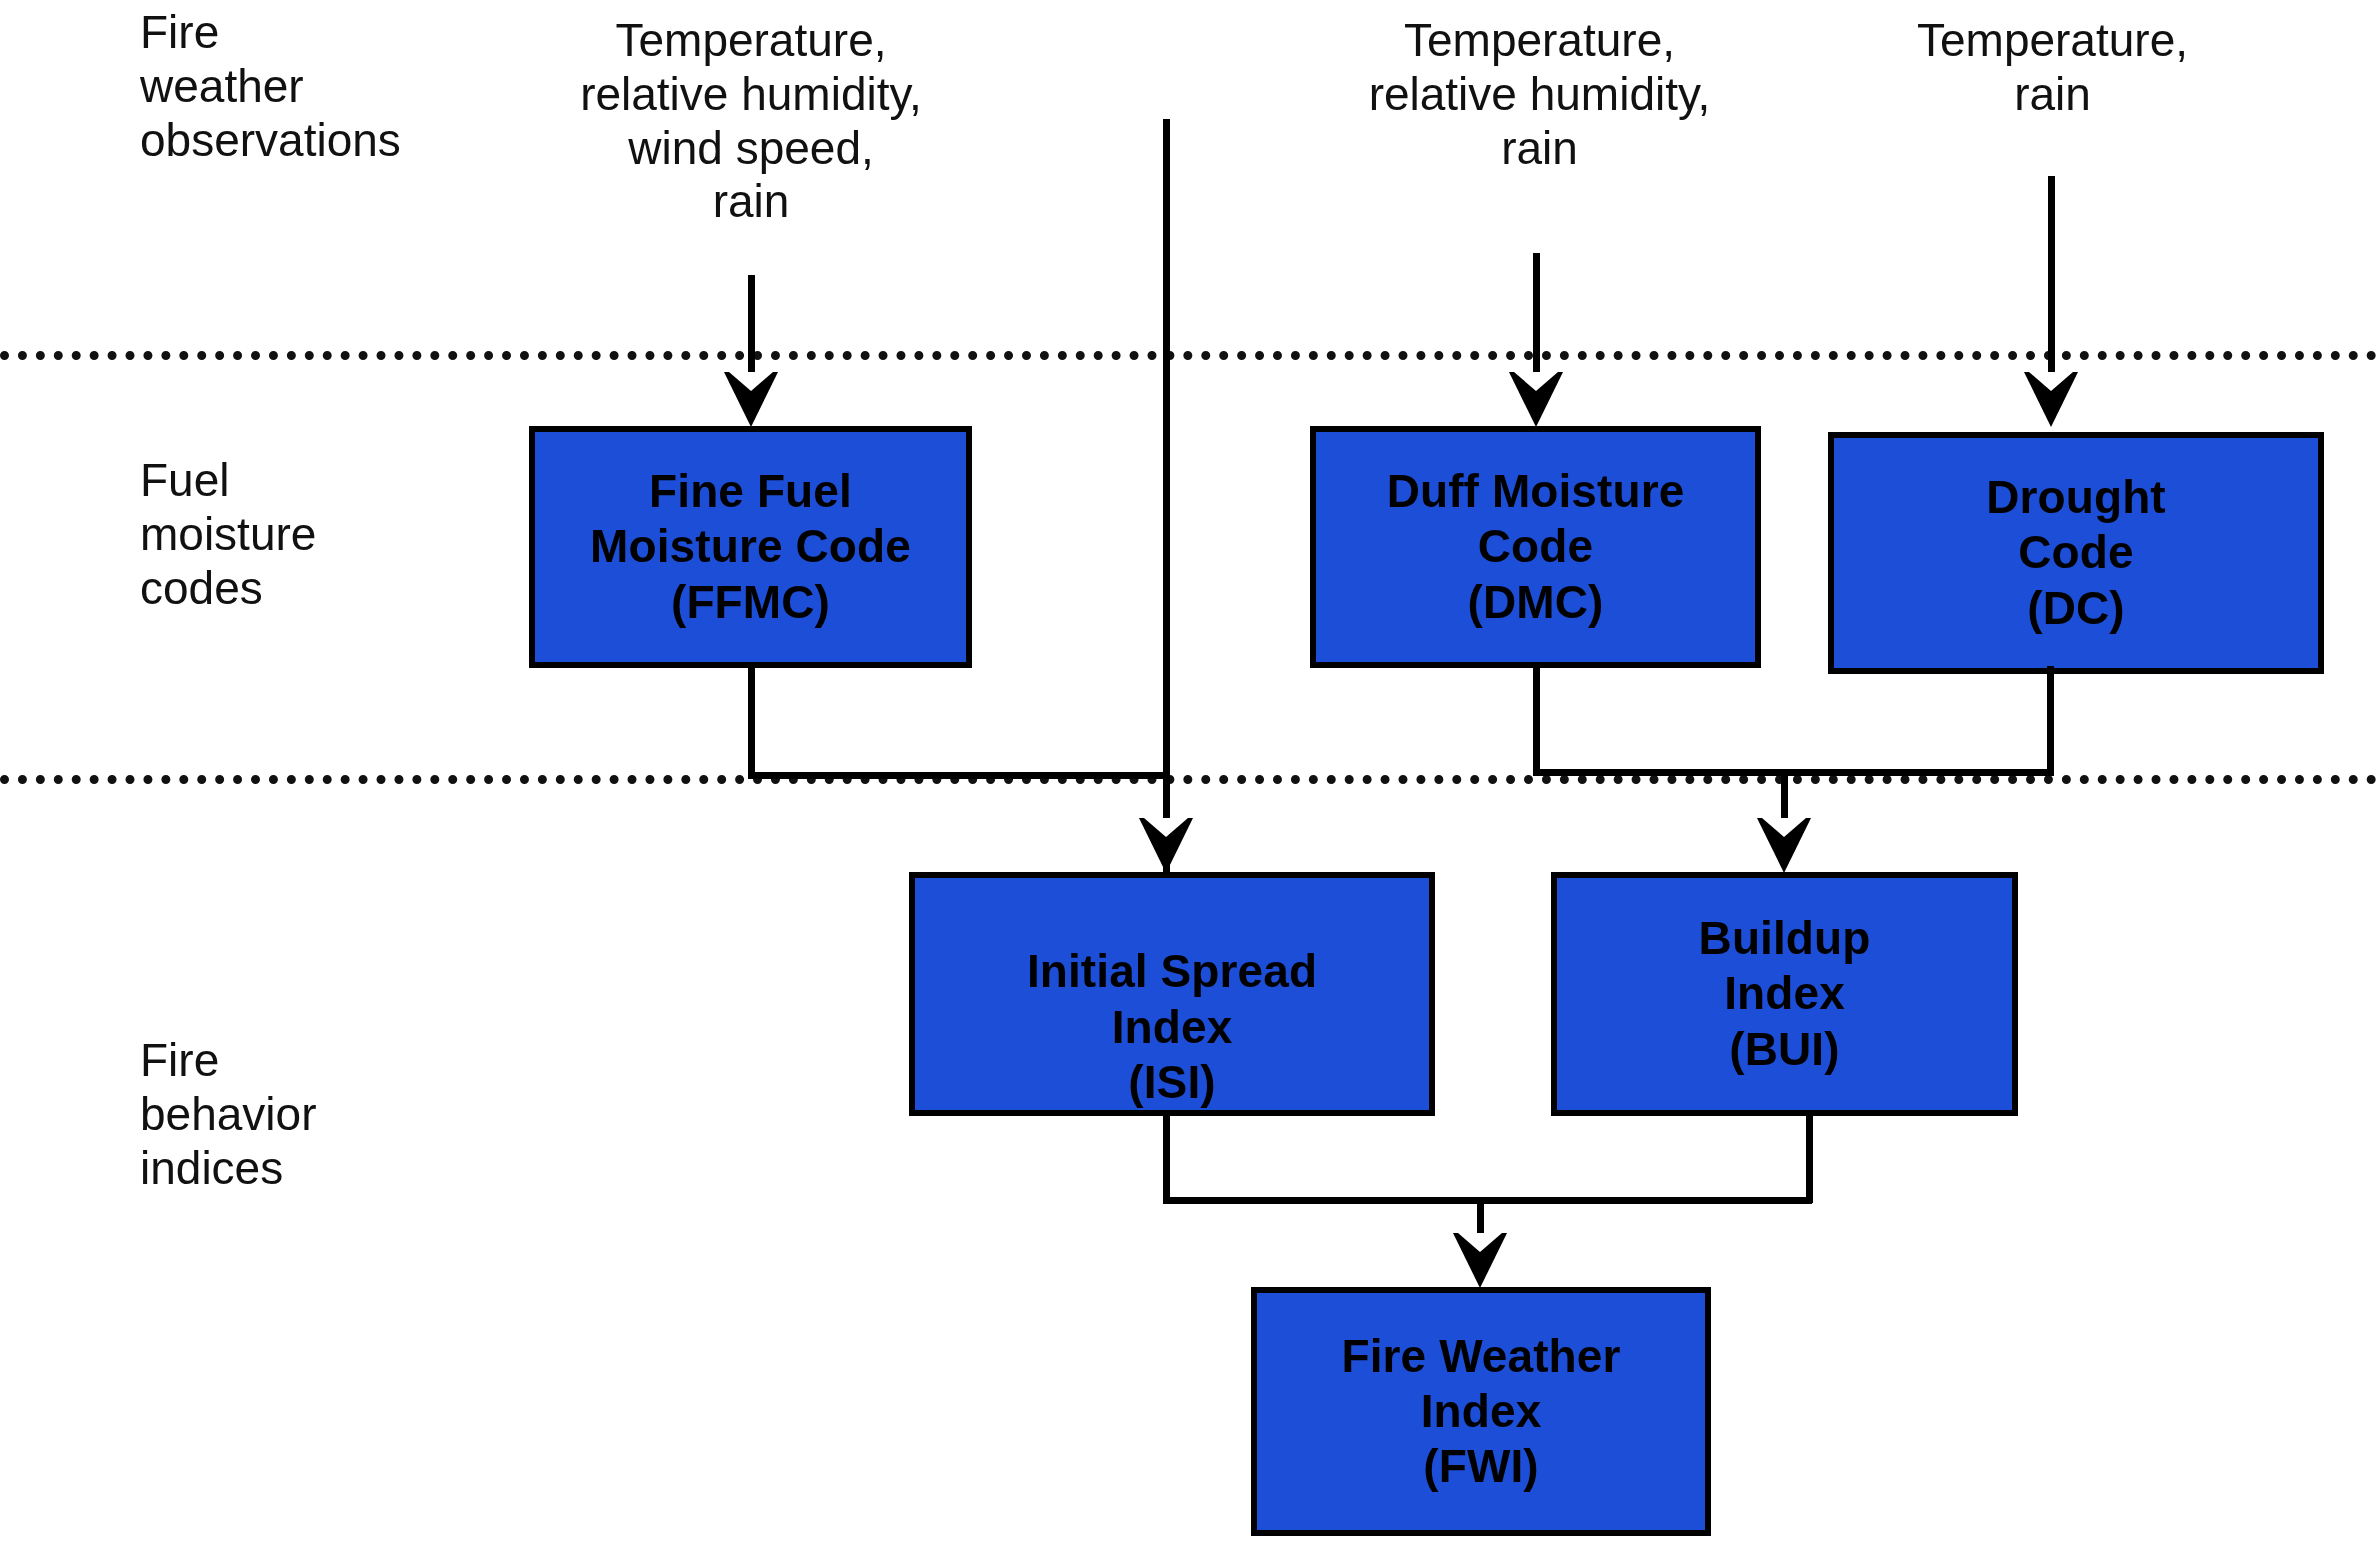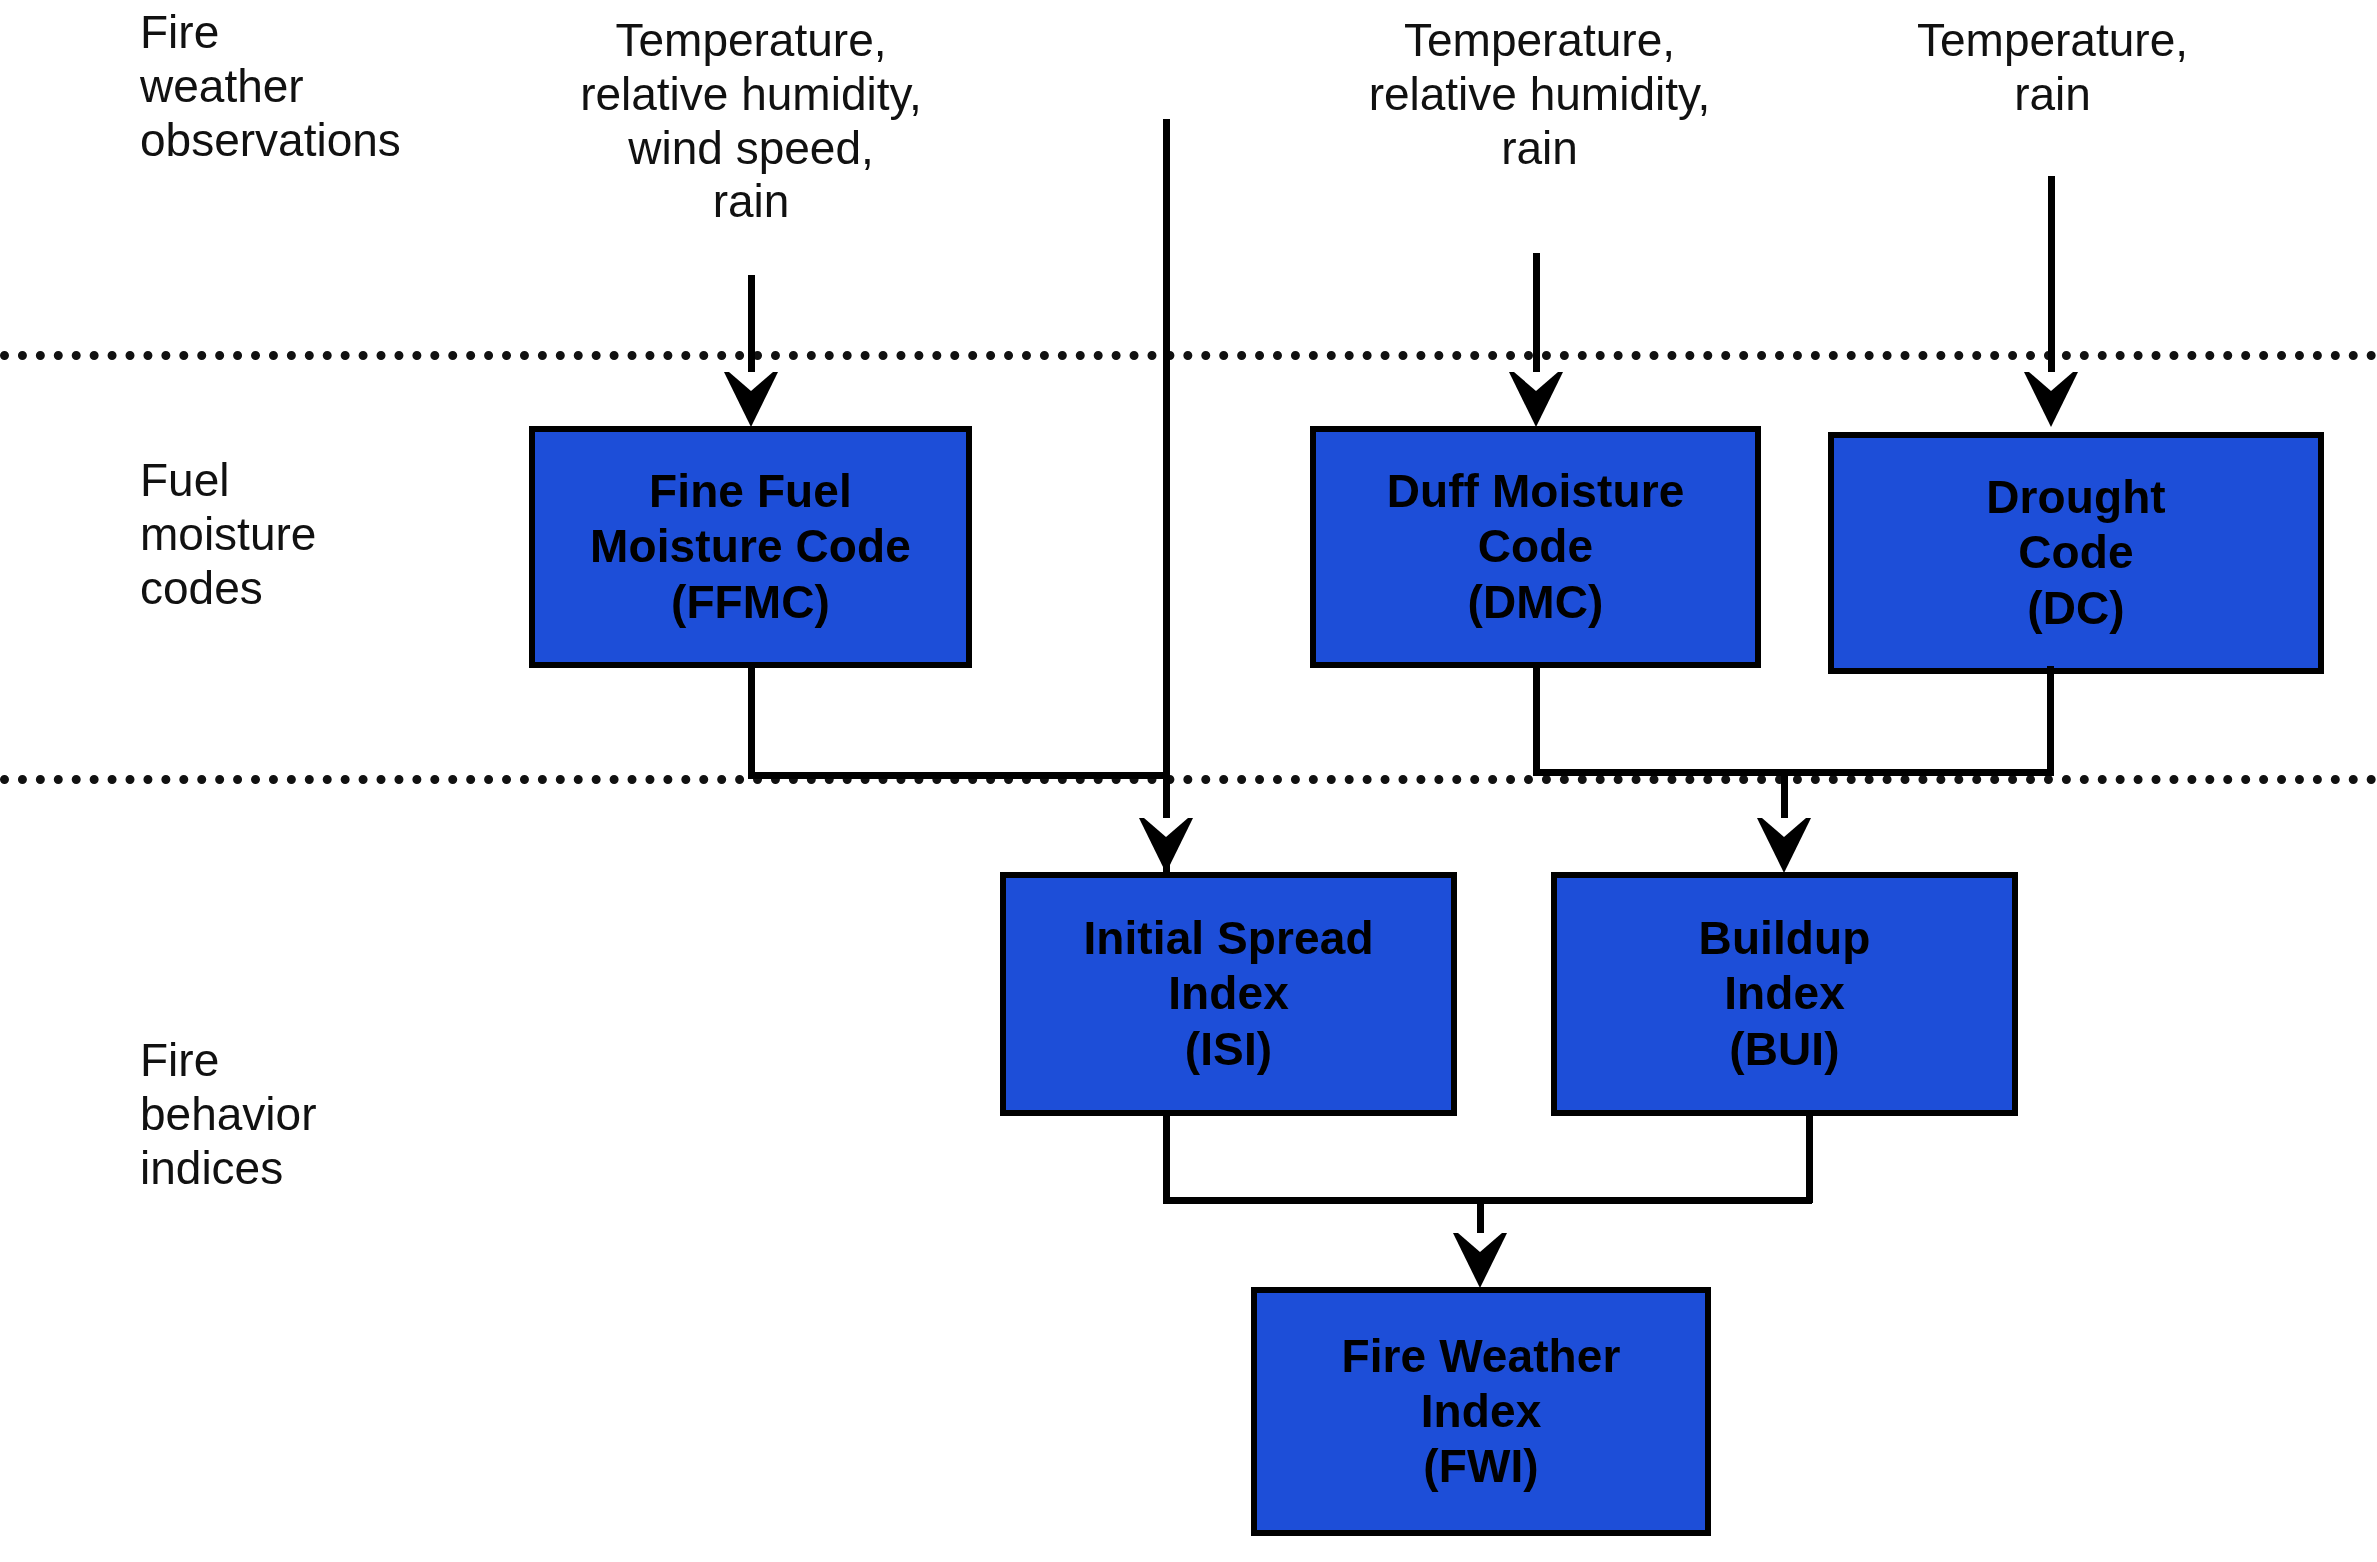--- a/index.html
+++ b/index.html
@@ -165,21 +165,21 @@
 
   <div class="vline" style="left:748px; top:666px; height:112px;"></div>
   <div class="hline" style="left:748px; top:772px; width:421px;"></div>
 
   <div class="vline" style="left:1533px; top:666px; height:109px;"></div>
   <div class="vline" style="left:2047px; top:666px; height:109px;"></div>
   <div class="hline" style="left:1533px; top:769px; width:521px;"></div>
   <div class="vline" style="left:1781px; top:769px; height:58px;"></div>
   <div class="arrowhead" style="left:1757px; top:818px;"></div>
 
-  <div class="node-box" style="left:1000px; top:872px; width:457px; height:244px;">
+  <div class="node-box" style="left:909px; top:872px; width:526px; height:244px;align-items:flex-end;">
     <span class="node-label">Initial Spread
 Index
 (ISI)</span>
   </div>
 
   <div class="node-box" style="left:1551px; top:872px; width:467px; height:244px;">
     <span class="node-label">Buildup
 Index
 (BUI)</span>
   </div>

